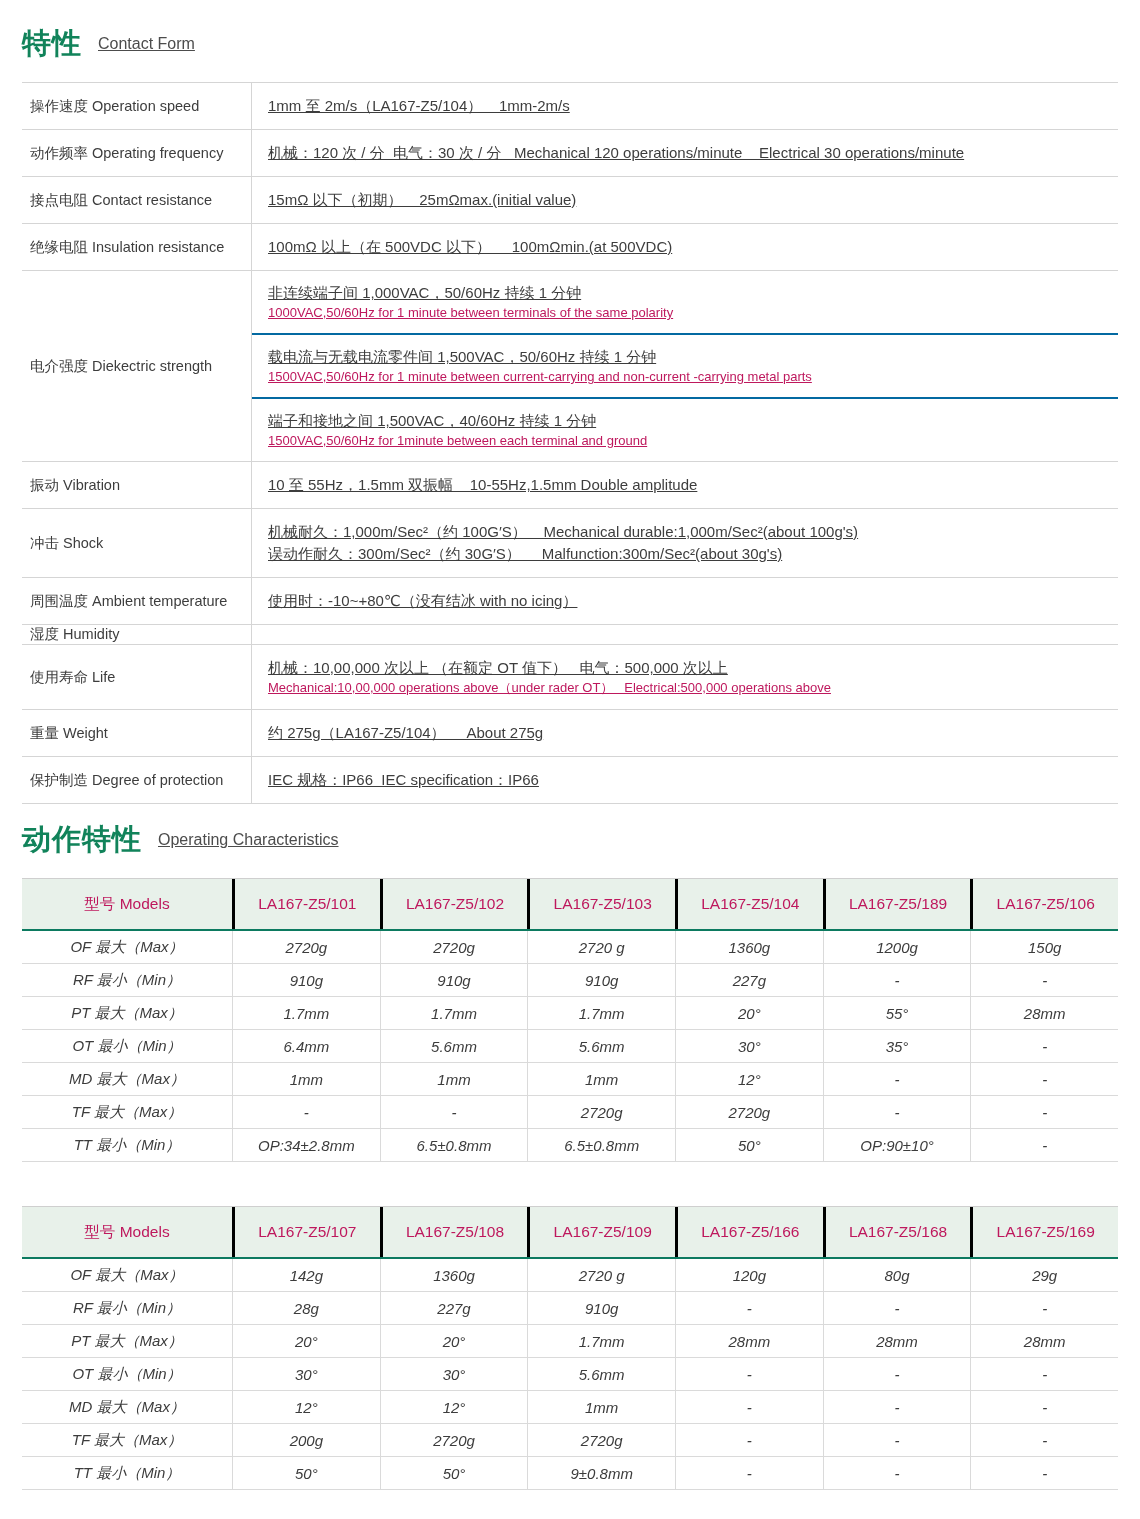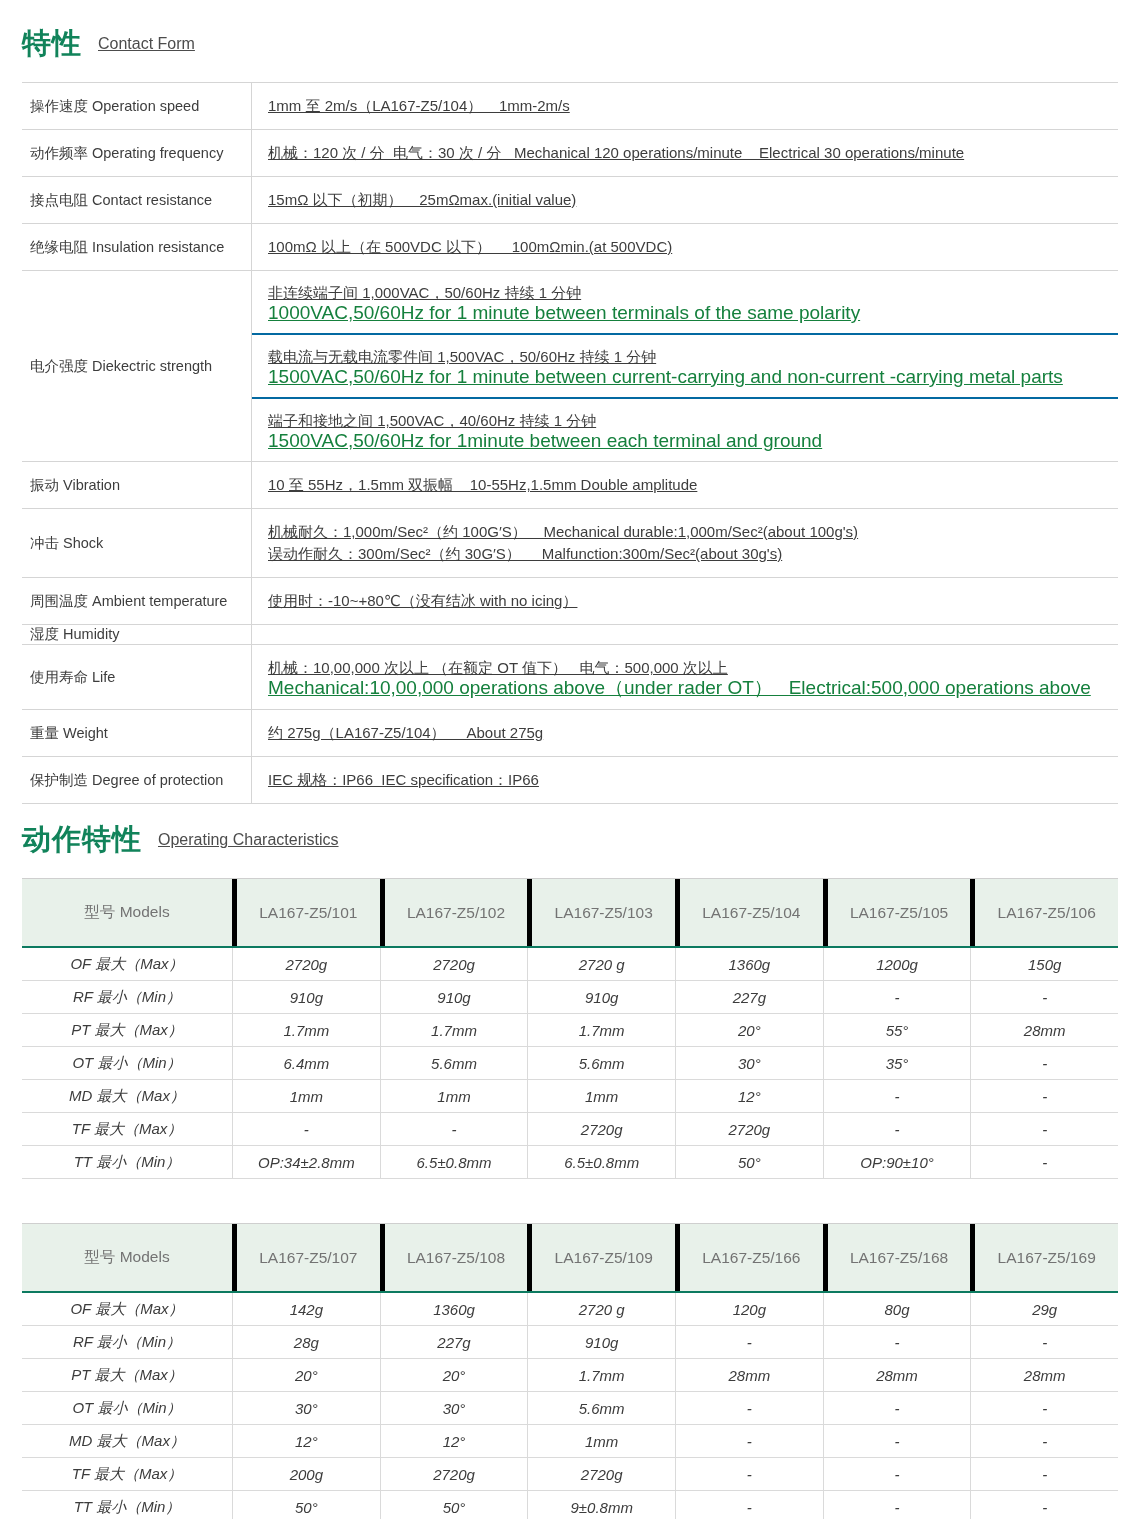--- a/index.html
+++ b/index.html
@@ -22,31 +22,31 @@
   .spec-label{
     width:230px;flex:0 0 230px;display:flex;align-items:center;
     padding:0 4px 0 8px;box-sizing:border-box;
     border-right:1px solid #d5d5d5;
     font-size:14.5px;color:#3d3d3d;
   }
   .spec-blocks{flex:1 1 auto;display:flex;flex-direction:column;min-width:0;}
   .spec-block{padding:11px 0 11px 16px;display:flex;flex-direction:column;justify-content:center;flex:1;}
   .spec-block + .spec-block{border-top:2px solid #0369a1;}
   .spec-line{margin:0;font-size:15px;line-height:22px;color:#3d3d3d;white-space:pre-wrap;text-decoration:underline;}
-  .spec-line.small{font-size:19px;line-height:18px;color:#15803d;}
+  .spec-line.small{font-size:13px;line-height:18px;color:#be185d;}
   .spec-row.tall-1 .spec-block{padding-top:12px;padding-bottom:12px;}
 
   
   .model-table{margin-top:10px;margin-bottom:44px;}
   .mt-header{display:flex;background:#e8f1ea;border-top:1px solid #cfcfcf;border-bottom:2px solid #0c7a60;}
   .mt-header .cell{
     display:flex;align-items:center;justify-content:center;
-    height:67px;font-size:15.5px;color:#737373;box-sizing:border-box;
+    height:50px;font-size:15.5px;color:#be185d;box-sizing:border-box;
   }
-  .mt-header .cell + .cell{border-left:5px solid #000000;text-align:center;}
+  .mt-header .cell + .cell{border-left:3px solid #000000;text-align:center;}
   .mt-row{display:flex;border-bottom:1px solid #dadada;font-style:italic;}
   .mt-row .cell{
     display:flex;align-items:center;justify-content:center;
     height:32px;font-size:15px;color:#3c3c3c;box-sizing:border-box;
   }
   .mt-row .cell + .cell{border-left:1px solid #dadada;}
   .c-label{width:210px;flex:0 0 210px;}
   .c-val{flex:1 1 0;min-width:0;}
 
   .sec2-wrap{margin-top:16px;}
@@ -171,21 +171,21 @@
     <span class="en">Operating Characteristics</span>
   </div>
 
   <div class="model-table" id="model-table-0">
       <div class="mt-header">
         <div class="cell c-label">型号 Models</div>
         <div class="cell c-val">LA167-Z5/101</div>
         <div class="cell c-val">LA167-Z5/102</div>
         <div class="cell c-val">LA167-Z5/103</div>
         <div class="cell c-val">LA167-Z5/104</div>
-        <div class="cell c-val">LA167-Z5/105</div>
+        <div class="cell c-val">LA167-Z5/189</div>
         <div class="cell c-val">LA167-Z5/106</div>
       </div>
       <div class="mt-row">
         <div class="cell c-label">OF 最大（Max）</div>
         <div class="cell c-val">2720g</div>
         <div class="cell c-val">2720g</div>
         <div class="cell c-val">2720 g</div>
         <div class="cell c-val">1360g</div>
         <div class="cell c-val">1200g</div>
         <div class="cell c-val">150g</div>

